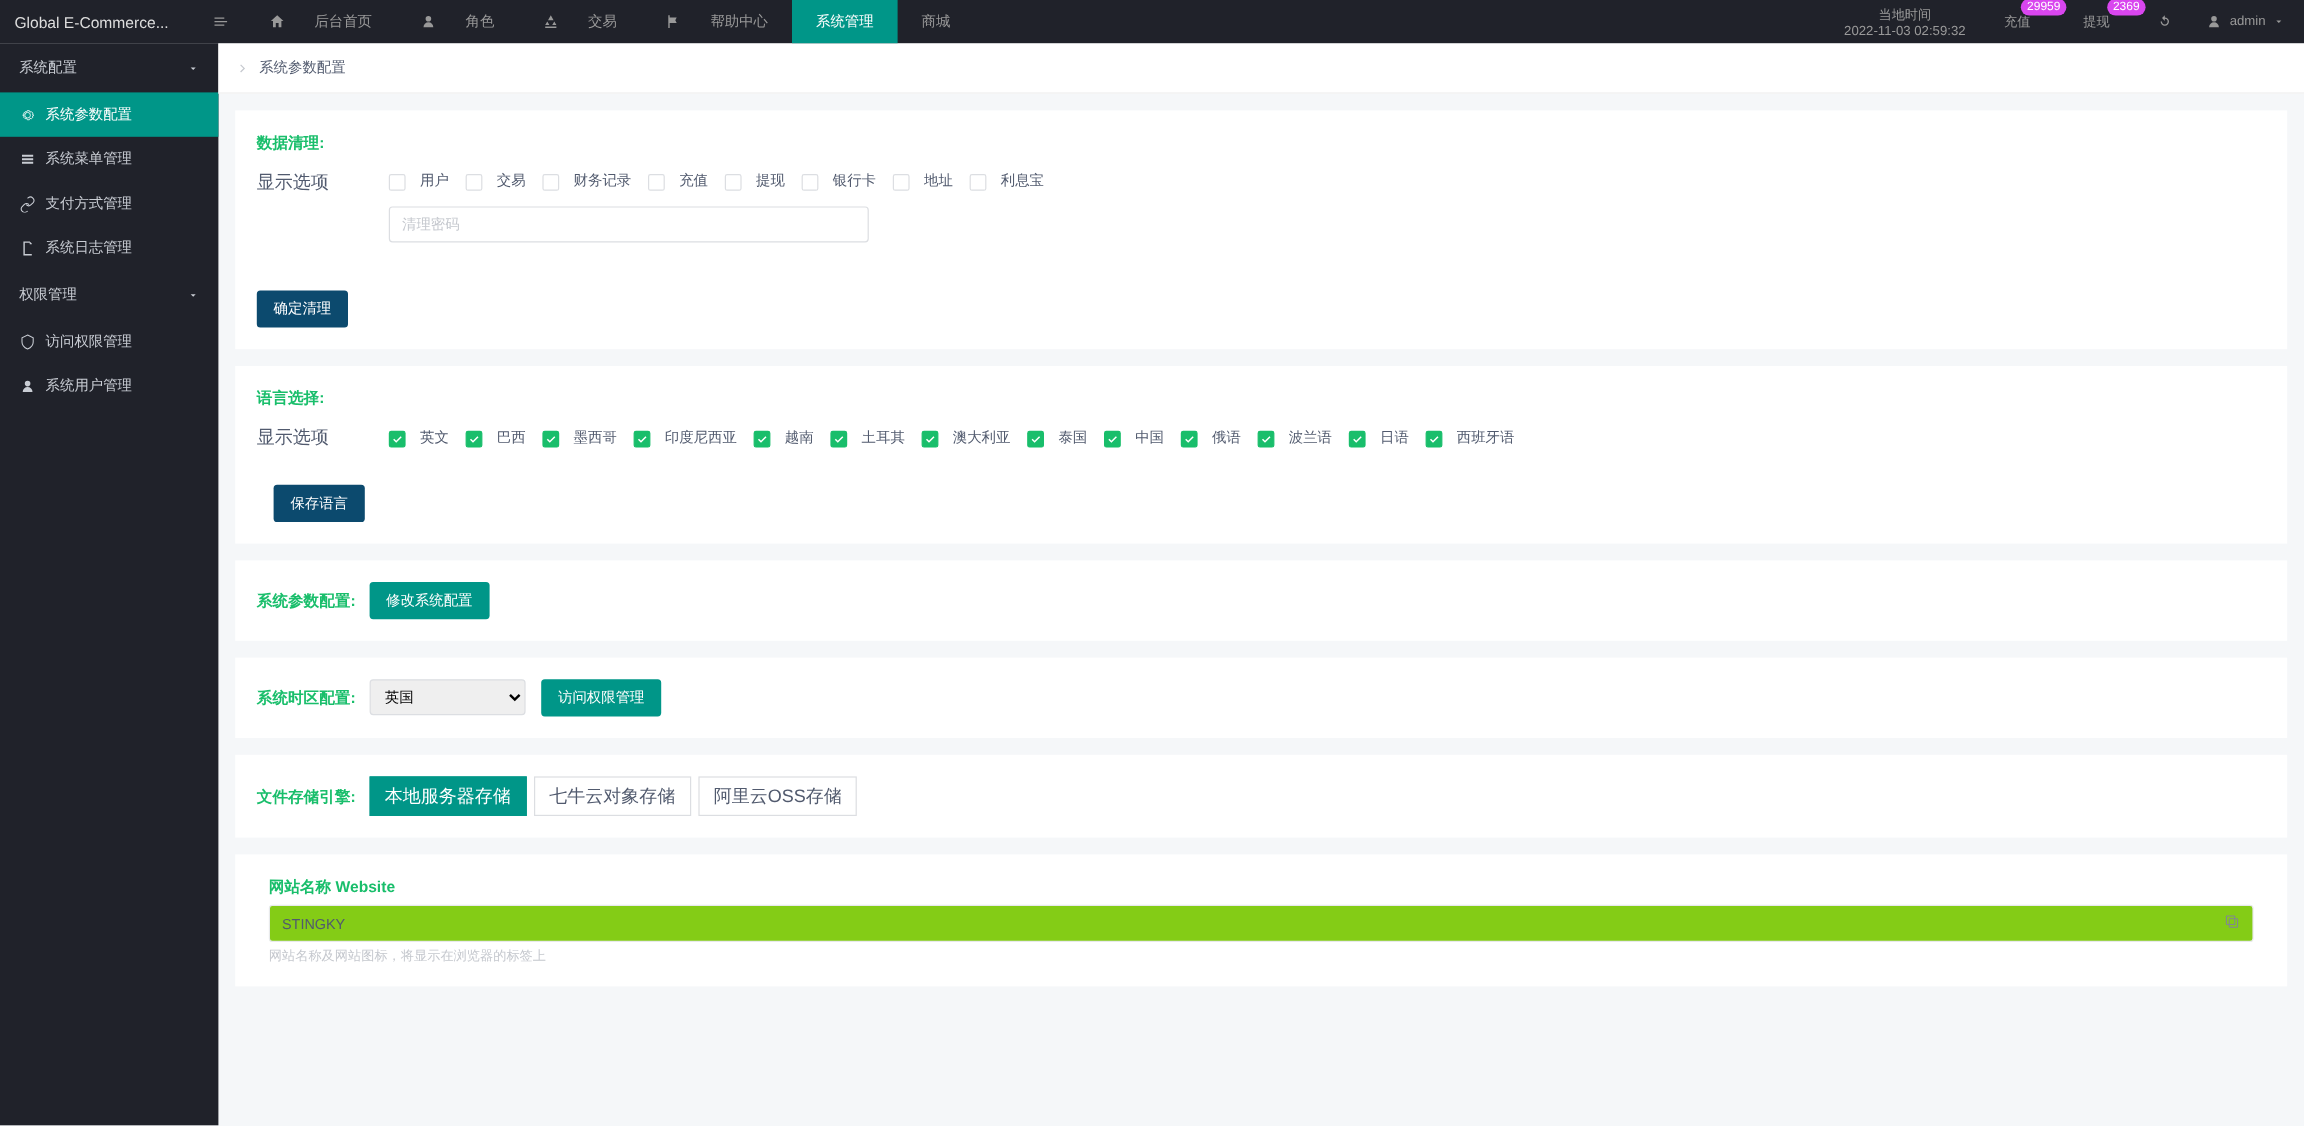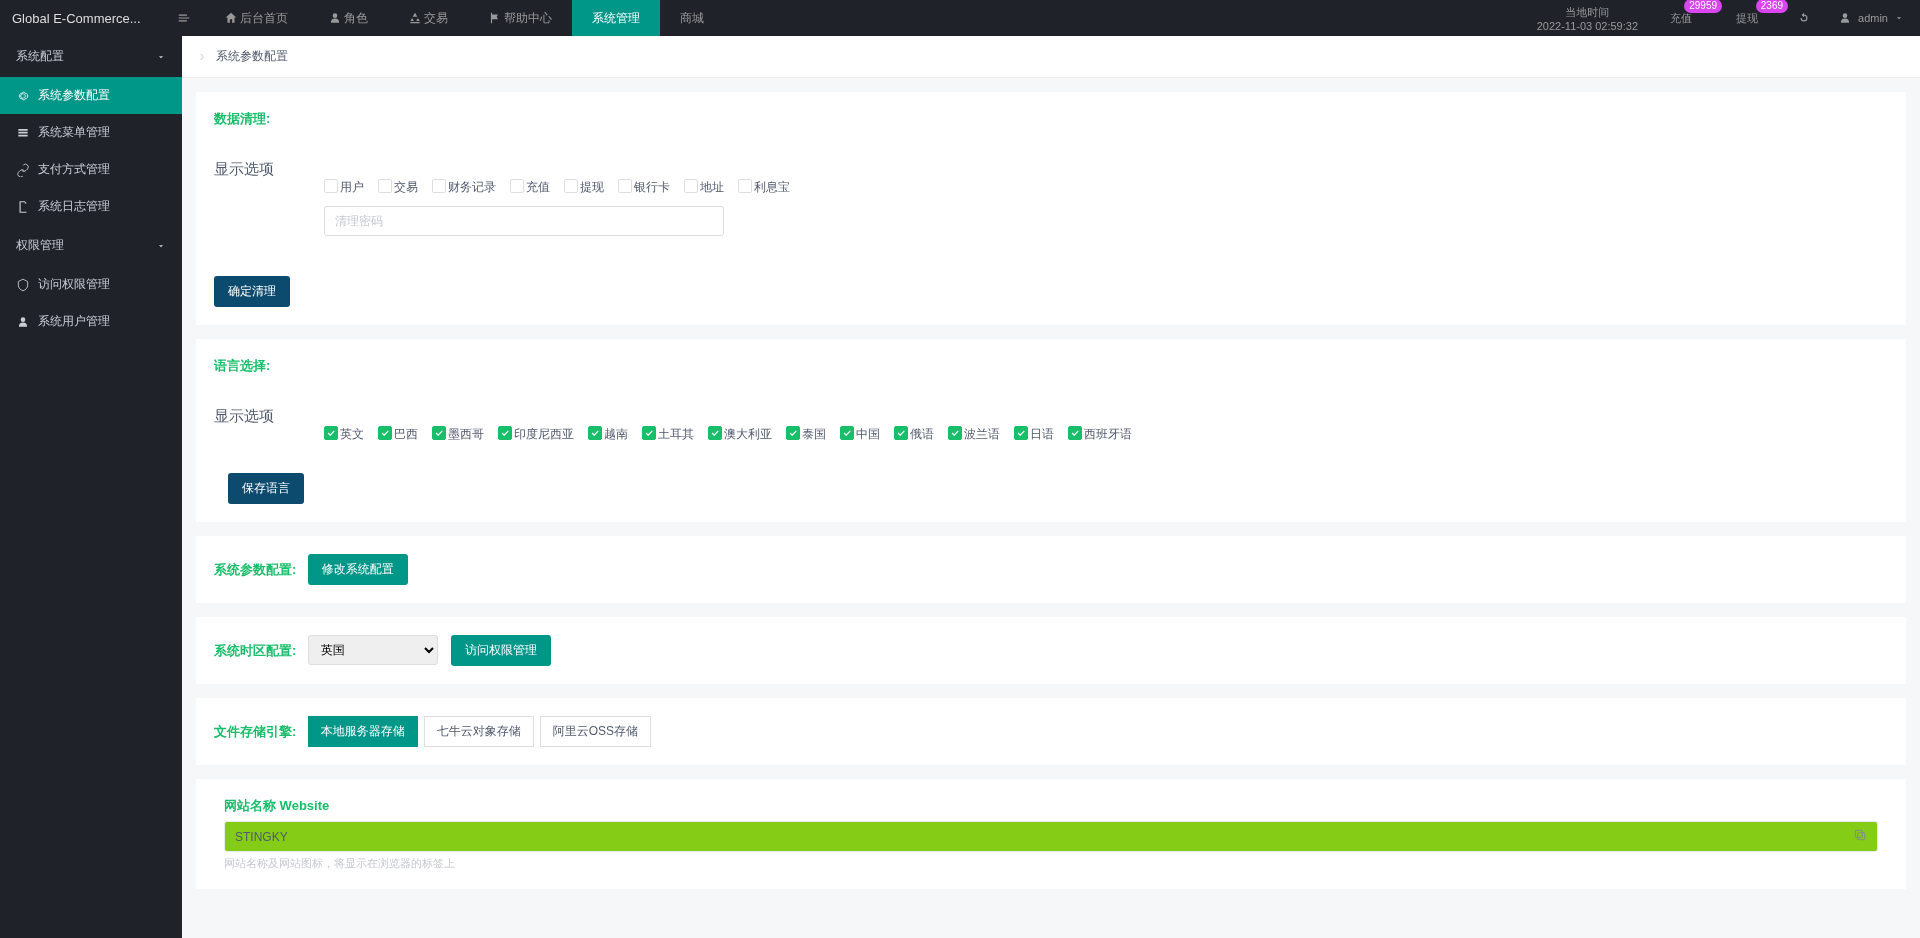--- a/index.html
+++ b/index.html
@@ -2,21 +2,21 @@
 <html><head>
 <meta charset="utf-8">
 <style>
 * { margin: 0; padding: 0; box-sizing: border-box; font-family: "Helvetica Neue", Helvetica, "PingFang SC", "Microsoft YaHei", sans-serif; }
 body { background: #f5f7f9; color: #515a6e; font-size: 12px; }
 
 .header { height: 36px; background: #20222a; display: flex; align-items: stretch; color: #999; position: relative; }
 .logo { width: 164px; padding: 0 12px; display: flex; align-items: center; color: #ddd; font-size: 13px; }
 .collapse-btn { width: 40px; display: flex; align-items: center; justify-content: center; cursor: pointer; }
 .topnav { display: flex; align-items: stretch; }
-.topnav-item { padding: 0 20px; display: flex; align-items: center; gap: 2px; color: #999; cursor: pointer; font-size: 12px; text-align: right; }
+.topnav-item { padding: 0 20px; display: flex; align-items: center; gap: 24px; color: #999; cursor: pointer; font-size: 12px; text-align: right; }
 .topnav-item.active { background: #009688; color: #fff; }
 .header-right { margin-left: auto; display: flex; align-items: stretch; }
 .hr-block { padding: 0 16px; display: flex; flex-direction: column; align-items: center; justify-content: center; font-size: 11px; color: #999; position: relative; cursor: pointer; }
 .hr-block.single { flex-direction: row; gap: 6px; }
 .badge { position: absolute; top: -1px; right: -2px; background: #d946ef; color: #fff; border-radius: 8px; padding: 0 5px; font-size: 10px; line-height: 14px; min-width: 16px; text-align: center; }
 .refresh-btn { width: 36px; display: flex; align-items: center; justify-content: center; cursor: pointer; }
 
 .layout { display: flex; min-height: calc(100vh - 36px); }
 .sidebar { width: 182px; background: #20222a; }
 .side-group { padding: 12px 16px; color: #c9cdd4; font-size: 12px; display: flex; align-items: center; justify-content: space-between; cursor: pointer; }
@@ -27,33 +27,33 @@
 .breadcrumb { height: 42px; background: #fff; padding: 0 14px; display: flex; align-items: center; border-bottom: 1px solid #eee; color: #999; gap: 8px; font-size: 12px; }
 
 .content { padding: 14px; display: flex; flex-direction: column; gap: 14px; }
 .card { background: #fff; padding: 18px; border: 0; }
 .section-title { color: #19be6b; font-weight: bold; font-size: 13px; margin-bottom: 14px; }
 .section-title.inline { display: inline-block; margin-bottom: 0; margin-right: 8px; vertical-align: middle; }
 
 .form-row { display: flex; align-items: center; gap: 14px; margin-bottom: 10px; }
 .form-label { width: 96px; text-align: left; color: #515a6e; font-size: 15px; }
 
-.checkbox { display: inline-flex; align-items: flex-start; gap: 2px; margin-right: 14px; font-size: 12px; color: #515a6e; margin-top: 37px; }
+.checkbox { display: inline-flex; align-items: flex-end; gap: 12px; margin-right: 14px; font-size: 12px; color: #515a6e; }
 .checkbox.checked .cb-box { background: #19be6b; border-color: #19be6b; }
 .cb-box { width: 14px; height: 14px; border: 1px solid #dcdee2; border-radius: 2px; display: inline-flex; align-items: center; justify-content: center; }
 .cb-box svg { width: 10px; height: 10px; fill: #fff; }
 
 .text-input { border: 1px solid #dcdee2; border-radius: 3px; height: 30px; padding: 0 10px; color: #515a6e; font-size: 12px; }
 .text-input::placeholder { color: #c5c8ce; }
 .pwd-input { width: 400px; }
 .select { border: 1px solid #dcdee2; border-radius: 3px; height: 30px; padding: 0 8px; font-size: 12px; width: 130px; }
 
 .btn-green { background: #0c4a6e; color: #fff; border: 0; border-radius: 3px; padding: 7px 14px; font-size: 12px; cursor: pointer; }
 .btn-green.light { background: #009688; }
-.btn-tab { border: 1px solid #dcdee2; background: #fff; color: #515a6e; border-radius: 0px; padding: 6px 12px; font-size: 12px; cursor: pointer; }
+.btn-tab { border: 1px solid #dcdee2; background: #fff; color: #515a6e; border-radius: 0px; padding: 6px 12px; font-size: 15px; cursor: pointer; }
 .btn-tab.active { background: #009688; color: #fff; border-color: #009688; }
 .btn-group { display: inline-flex; gap: 6px; vertical-align: middle; }
 
 .website-input-wrap { position: relative; display: flex; align-items: center; background: #84cc16; border: 1px solid #e8eaec; border-radius: 3px; padding: 6px 10px; width: 100%; }
 .website-input-wrap input { background: transparent; border: 0; flex: 1; font-size: 12px; color: #515a6e; }
 .copy-icon { color: #808695; cursor: pointer; }
 
 .helper-text { color: #c5c8ce; font-size: 11px; margin-top: 4px; }
 
 .icon { width: 14px; height: 14px; }

